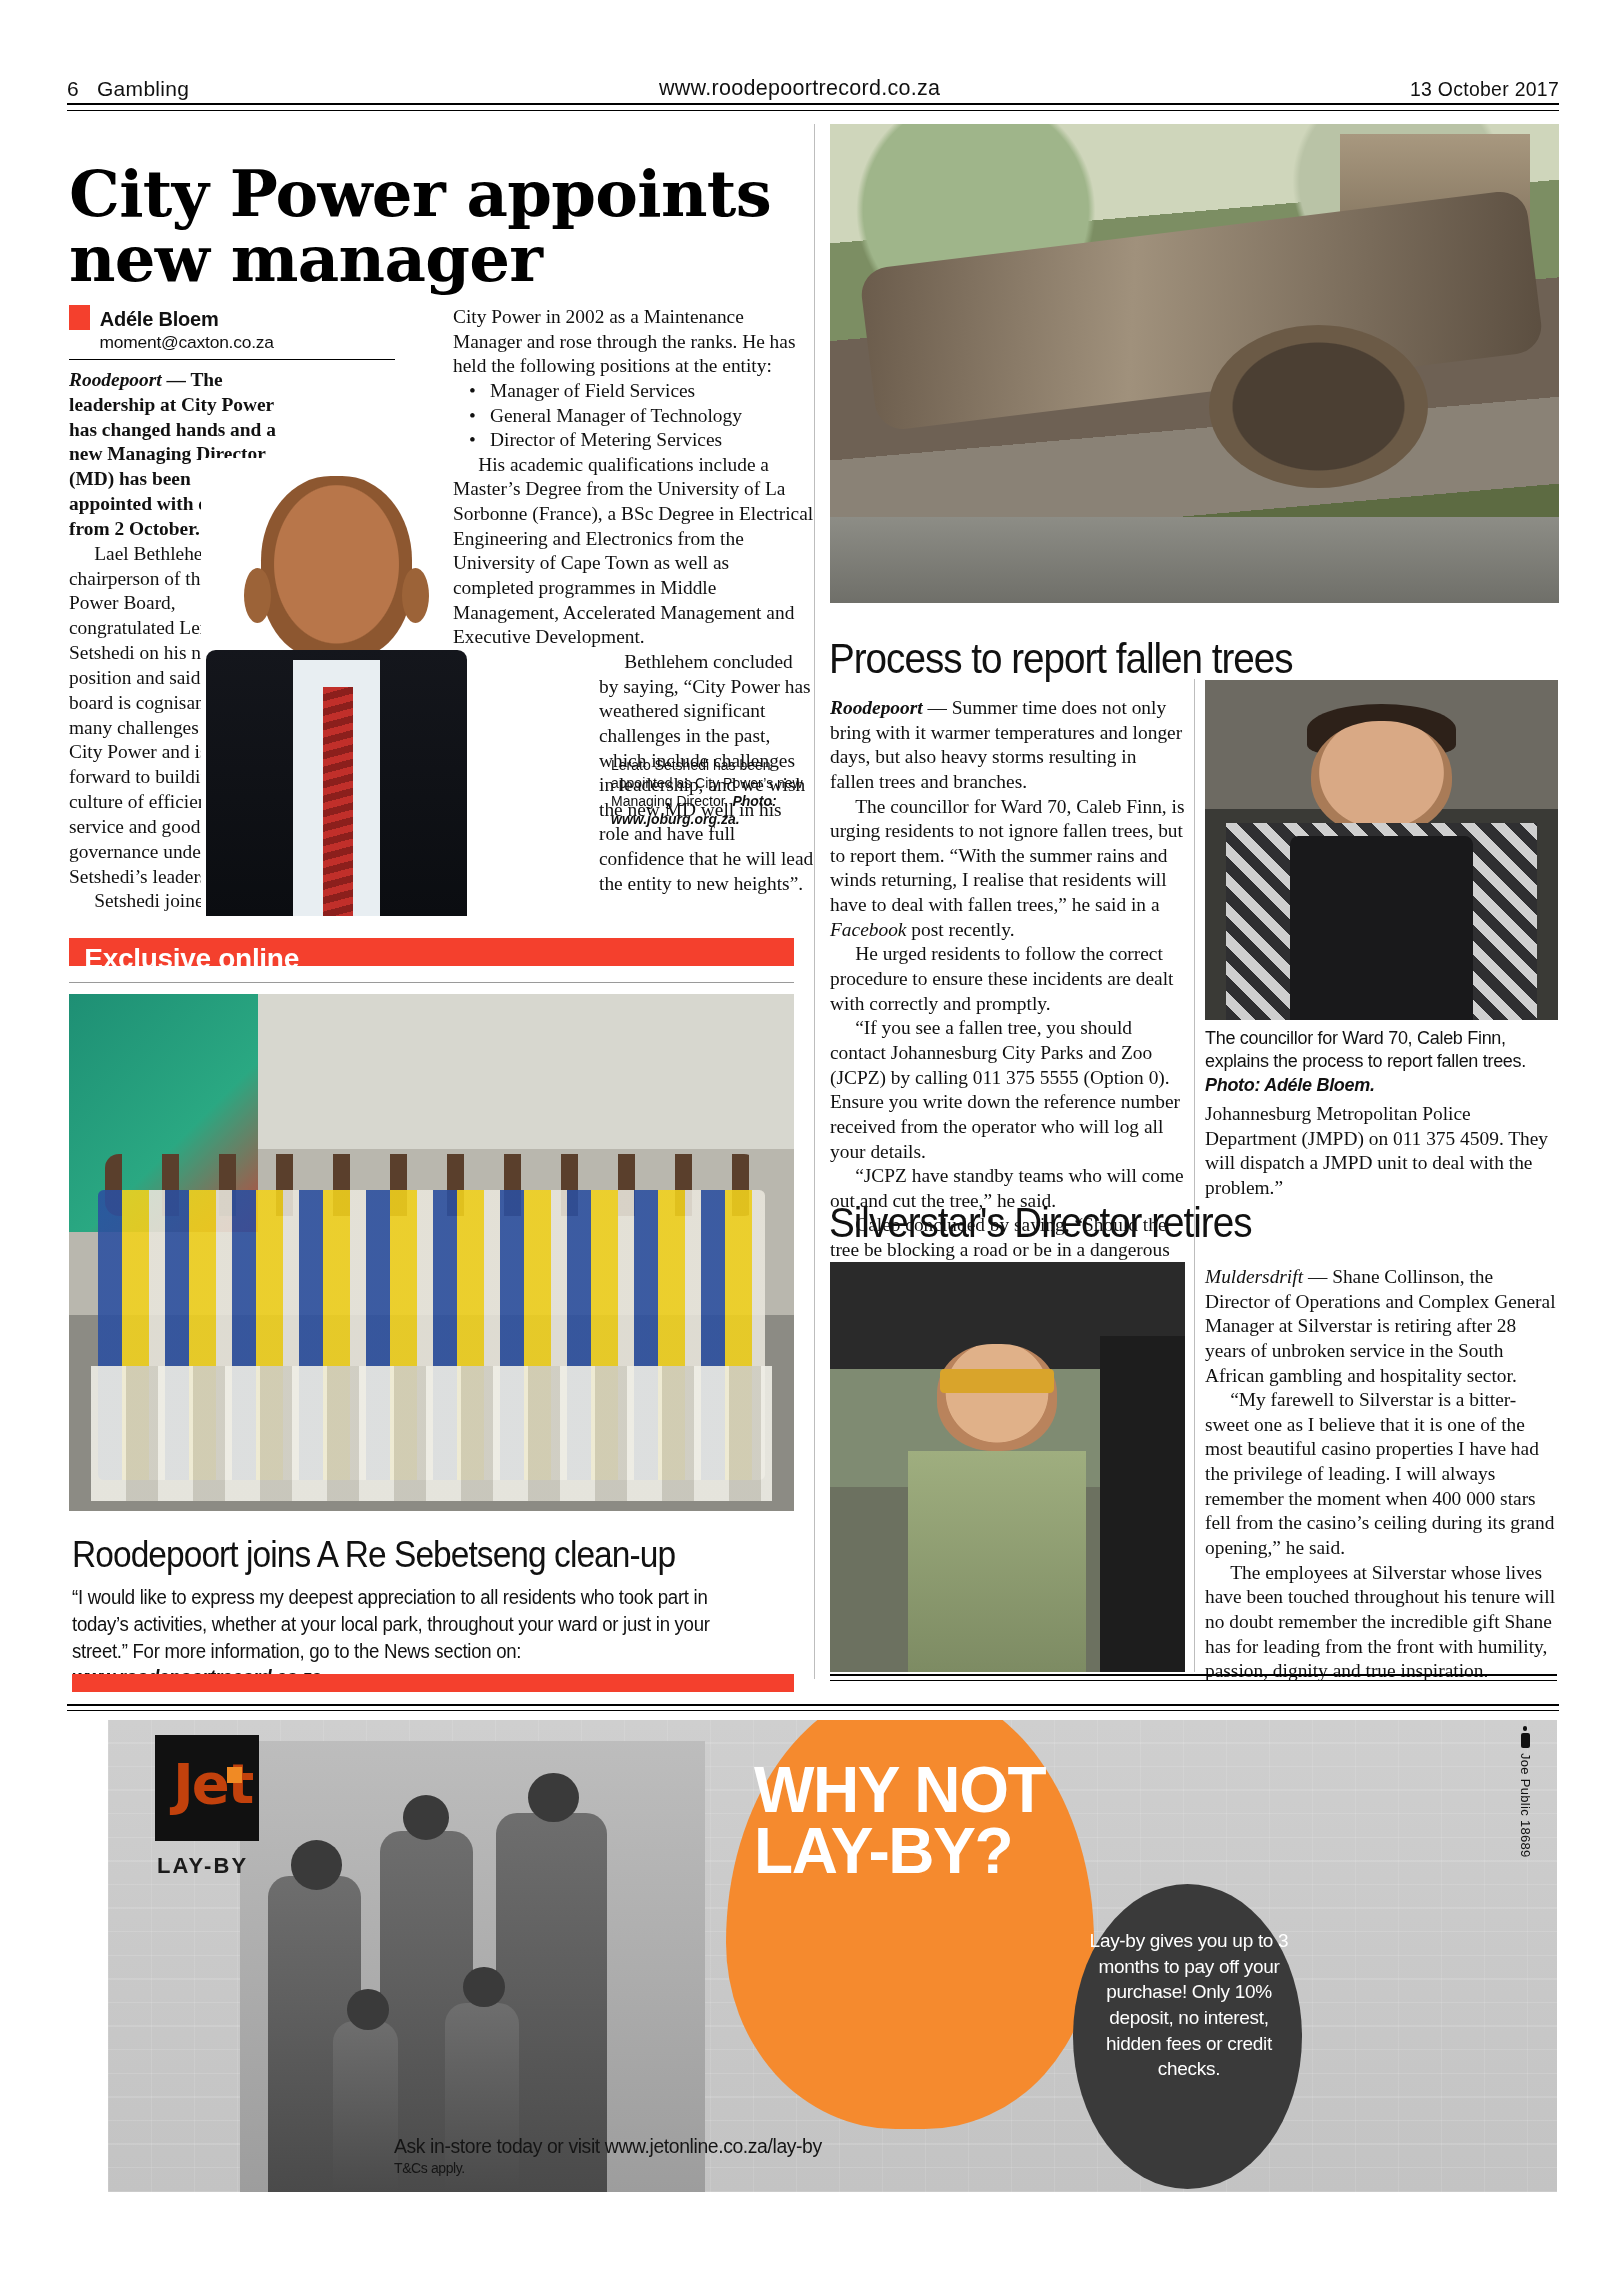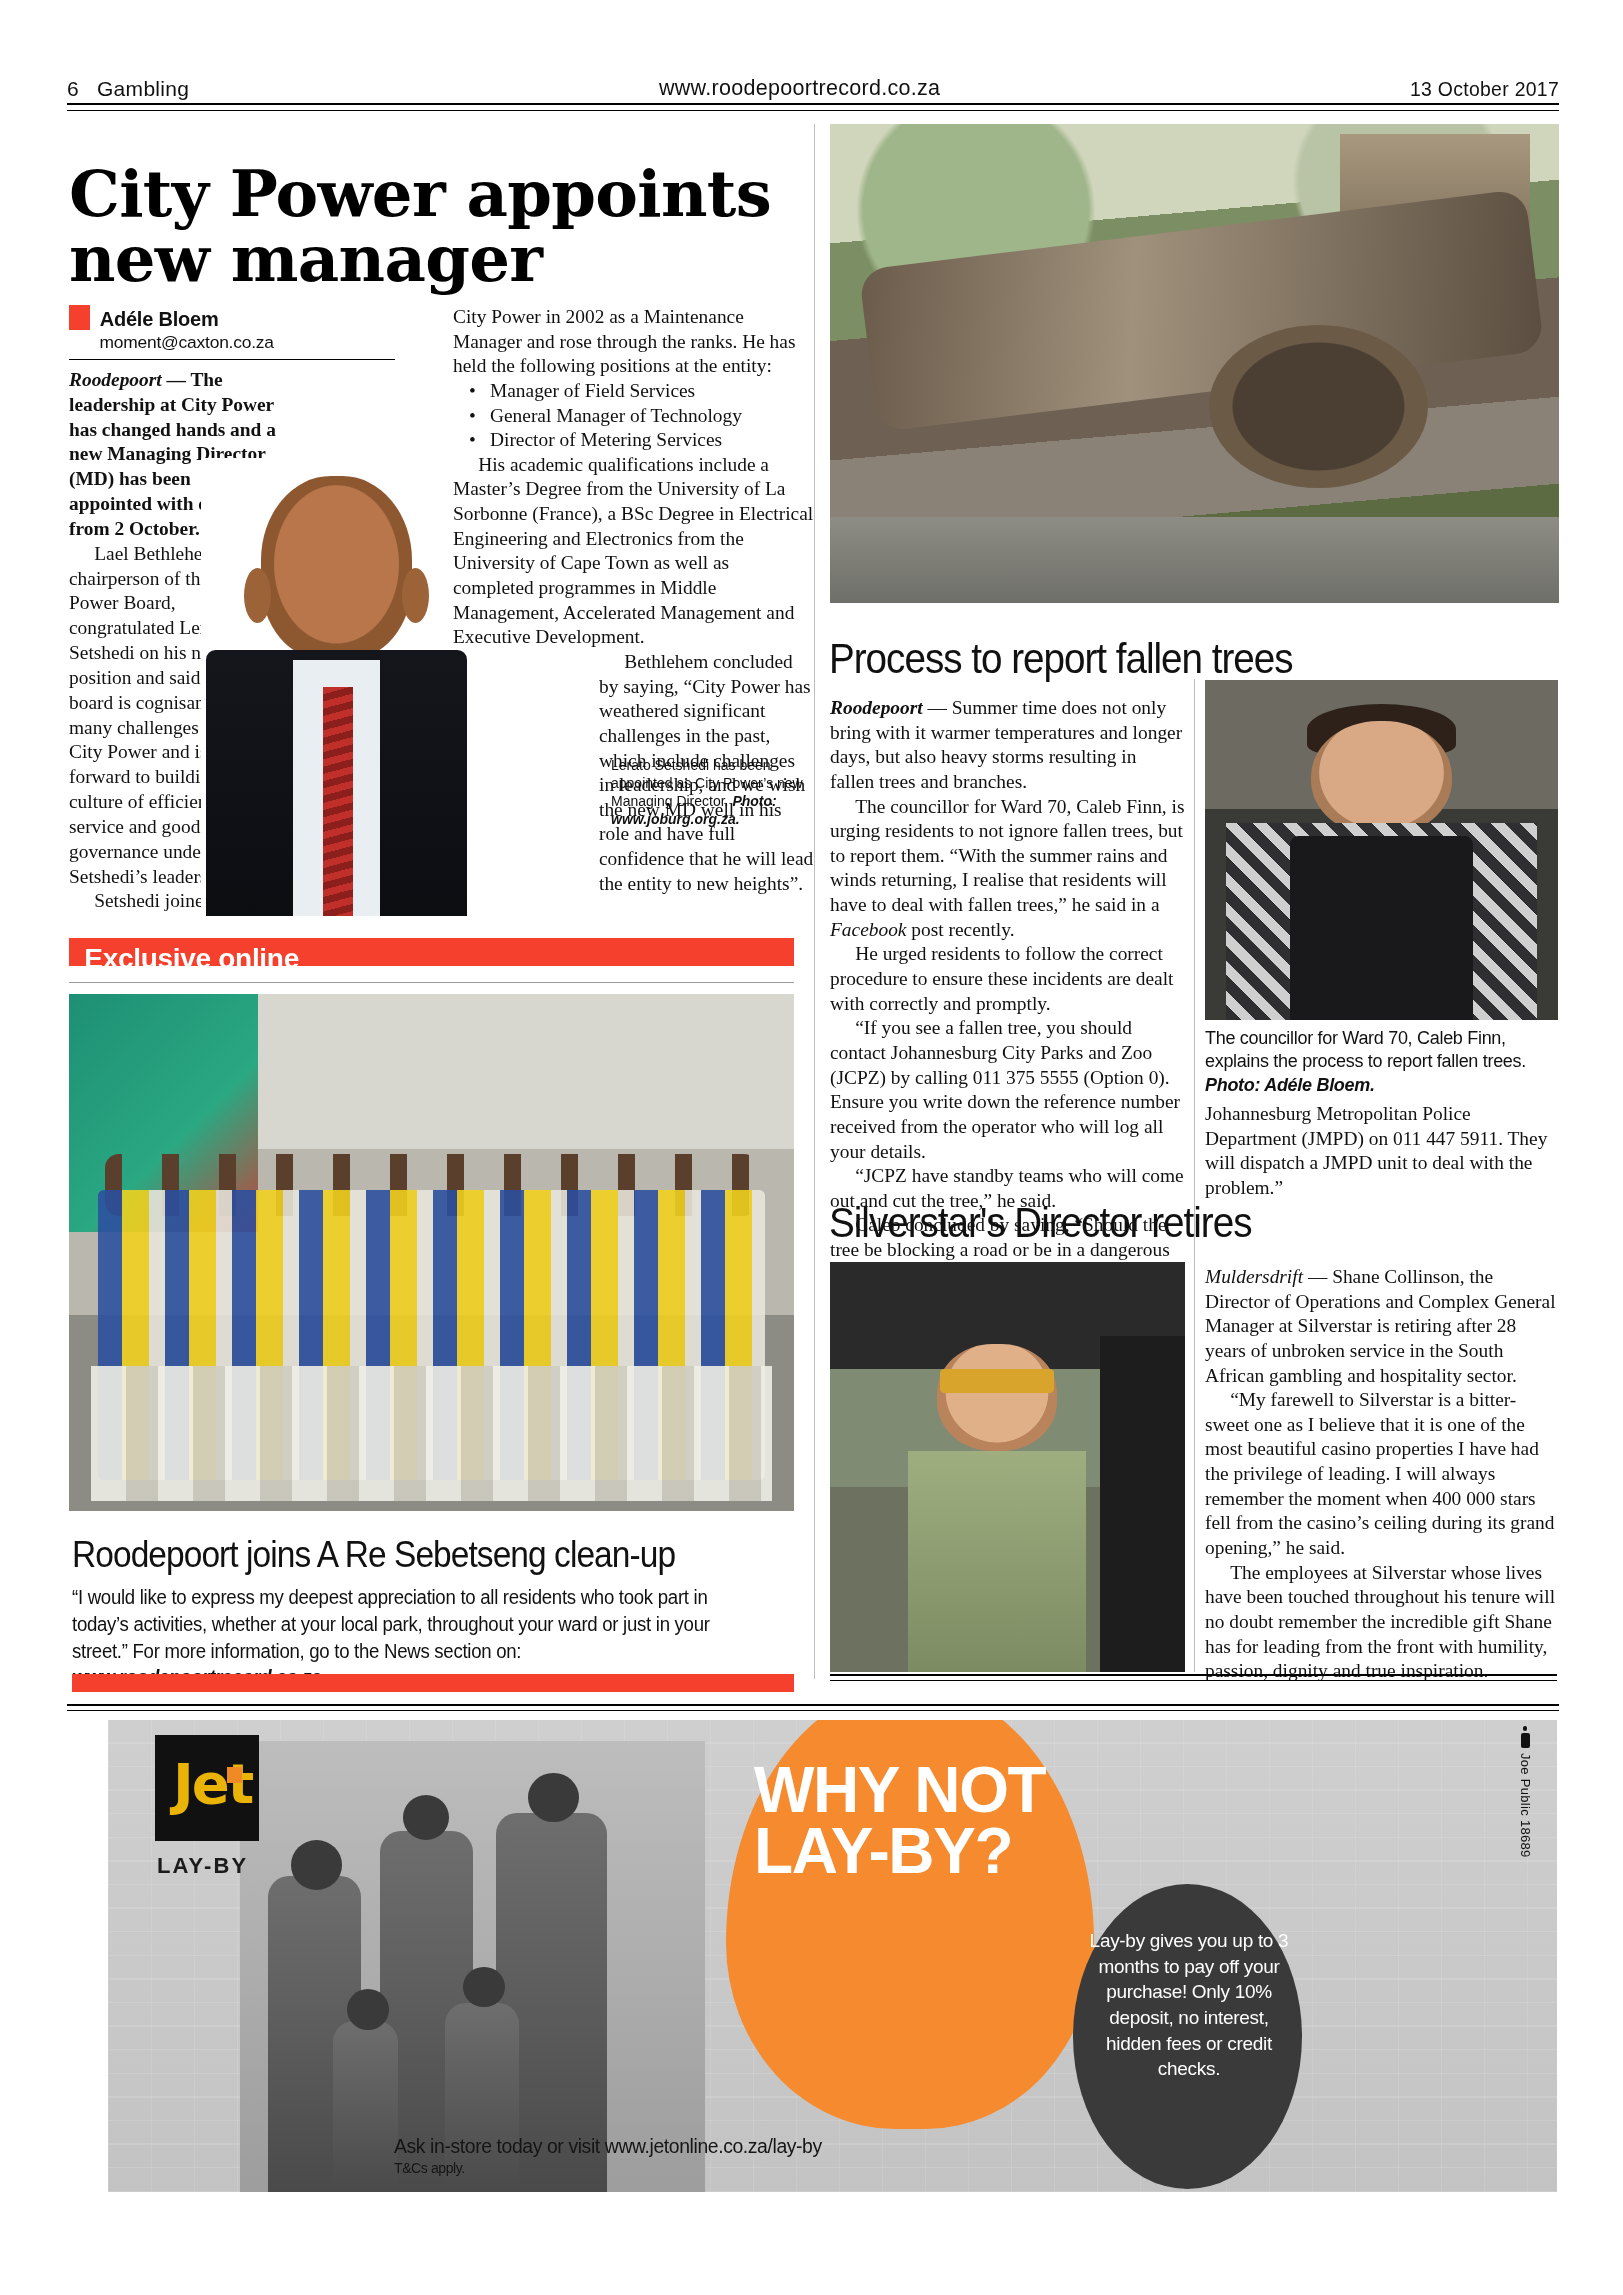--- a/index.html
+++ b/index.html
@@ -167,21 +167,21 @@
     position:absolute;left:108px;top:1720px;width:1449px;height:472px;
     background:#c9c9c9;overflow:hidden;
   }
   .ad .brickwall{position:absolute;inset:0;
     background:
       repeating-linear-gradient(0deg, rgba(255,255,255,.13) 0 1.4px, rgba(0,0,0,0) 1.4px 23.6px),
       repeating-linear-gradient(90deg, rgba(255,255,255,.10) 0 1.4px, rgba(0,0,0,0) 1.4px 43px),
       linear-gradient(180deg,#cfcfcf,#c3c3c3);
   }
   .jetlogo{position:absolute;left:47px;top:15.3px;width:104px;height:106px;background:#111;}
-  .jetlogo .txt{position:absolute;left:18px;top:21px;color:#eab308;font-family:"DejaVu Sans",sans-serif;
+  .jetlogo .txt{position:absolute;left:18px;top:21px;color:#c2410c;font-family:"DejaVu Sans",sans-serif;
     font-size:56px;font-weight:700;letter-spacing:-2.1px;line-height:1;}
   .jetlogo .dot{position:absolute;right:16.7px;top:32px;width:15.3px;height:15.3px;background:#f08a24;}
   .laybysm{position:absolute;left:49px;top:133px;color:#1b1b1b;
     font-family:"Liberation Sans",sans-serif;font-weight:700;font-size:22px;letter-spacing:2.1px;}
 
   .people{position:absolute;left:132px;top:21px;width:465px;height:451px;overflow:hidden;}
 
   .orangeblob{
     position:absolute;left:618px;top:-35px;width:368px;height:444px;
     background:#f58a2e;border-radius:50% 50% 46% 46%/58% 58% 42% 42%;
@@ -380,21 +380,21 @@
     <div class="ph finn-art">
       <div class="finn-hair"></div>
       <div class="finn-face"></div>
       <div class="finn-shirt"></div>
       <div class="finn-vest"></div>
     </div>
   </div>
   <div class="finncap">
     <span>The councillor for Ward 70, Caleb Finn, explains the process to report fallen trees. </span><b>Photo: Adéle Bloem.</b>
   </div>
-  <div class="finnbody">Johannesburg Metropolitan Police Department (JMPD) on 011 447 5911. They will dispatch a JMPD unit to deal with the problem.”</div>
+  <div class="finnbody">Johannesburg Metropolitan Police Department (JMPD) on 011 375 4509. They will dispatch a JMPD unit to deal with the problem.”</div>
 
   <div class="head3">Silverstar's Director retires</div>
 
   <div class="shanephoto">
     <div class="ph shane-art">
       <div class="shane-seat"></div>
       <div class="shane-face"></div>
       <div class="shane-glass"></div>
       <div class="shane-top"></div>
     </div>

